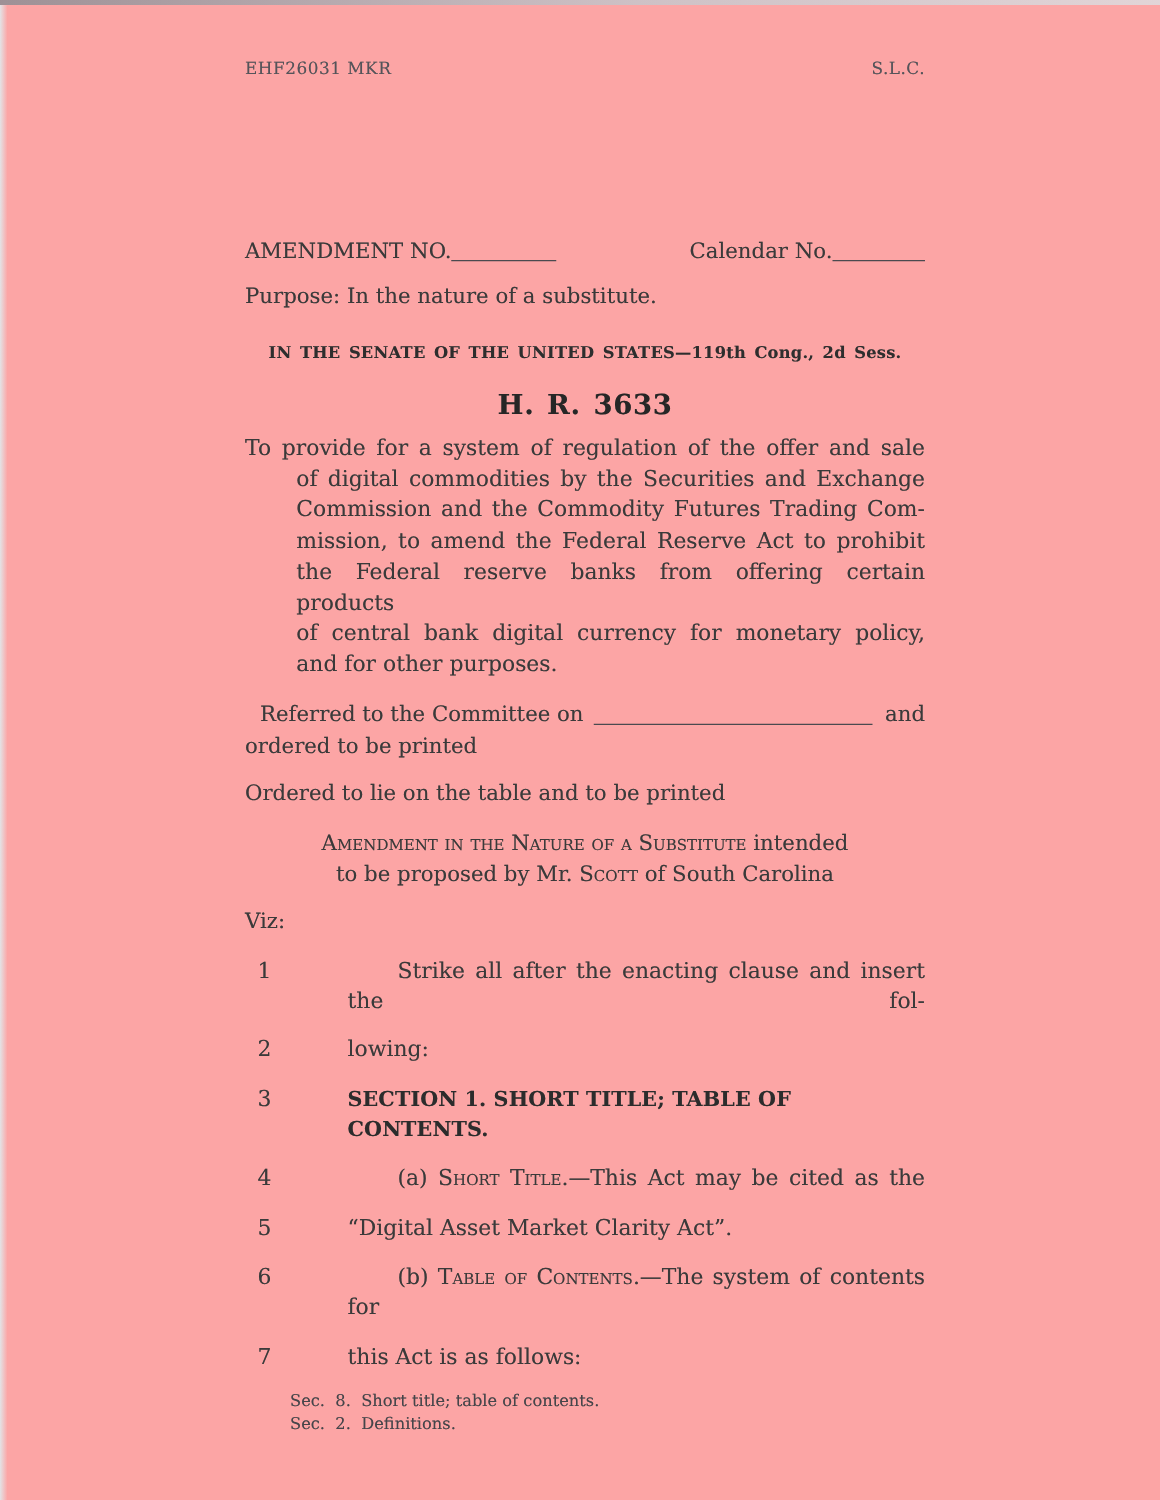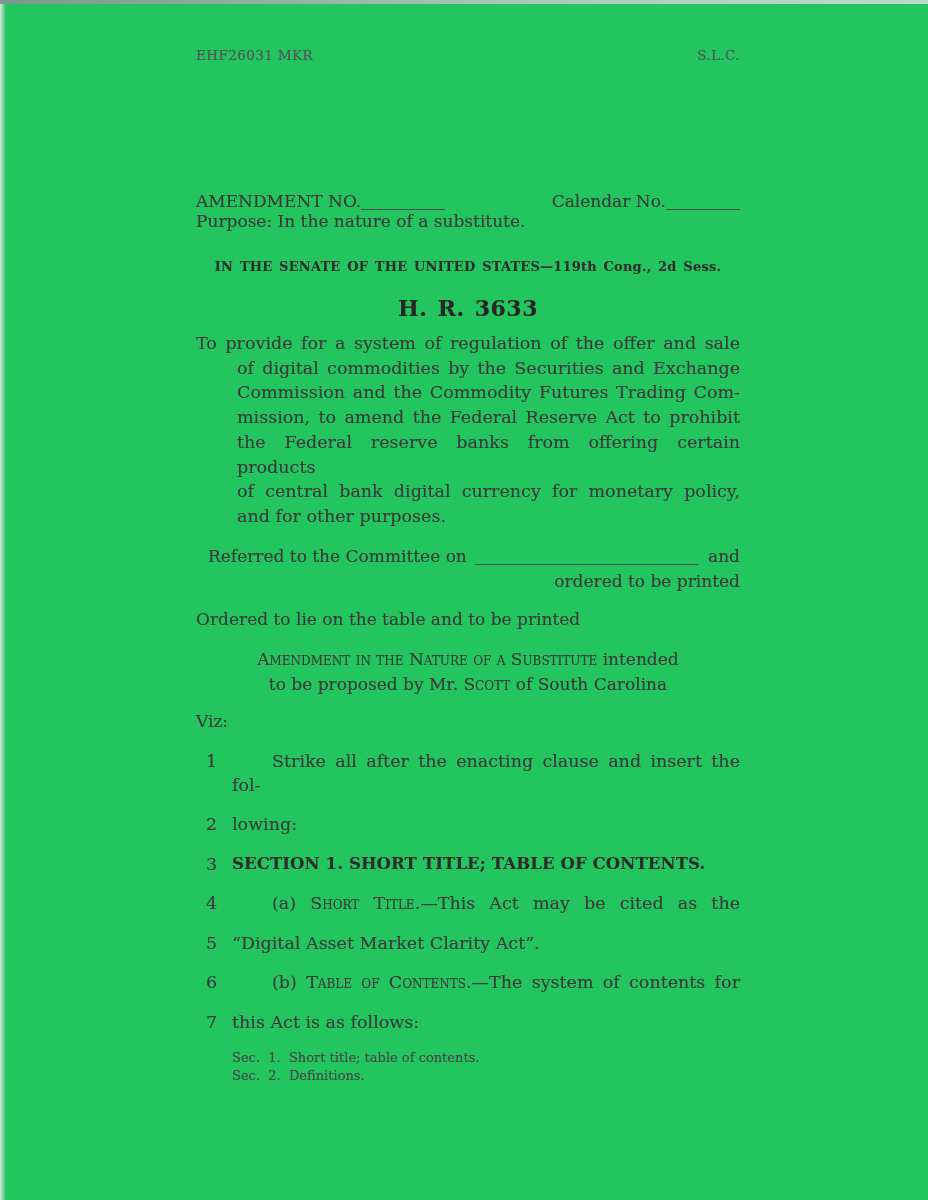--- a/index.html
+++ b/index.html
@@ -6,21 +6,21 @@
   body{
     width:928px;height:1200px;
     background:#ffffff;
     font-family:"DejaVu Serif","Liberation Serif",serif;
     color:#3a3a3a;
     overflow:hidden;
     position:relative;
   }
   .page{
     position:absolute;inset:0;
-    background:#22c55e;
+    background:#fca5a5;
   }
   .edge-top{
     position:absolute;top:0;left:0;right:0;height:4px;
     background:linear-gradient(to right,#8d8d93,#c6c6cb 55%,#dddde0);
     opacity:.85;
   }
   .edge-left{
     position:absolute;top:4px;left:0;bottom:0;width:6px;
     background:linear-gradient(to right,#e3e3e6,rgba(255,255,255,0));
   }
@@ -40,51 +40,51 @@
     display:flex;justify-content:space-between;align-items:baseline;
     font-size:17px;
   }
   .blank{
     display:inline-block;
     border-bottom:1.4px solid #4a4a4f;
     transform:translateY(3px);
   }
   .blank.am{width:84px;}
   .blank.cal{width:74px;}
-  .purpose{font-size:17px;}
+  .purpose{margin-top:16px;font-size:17px;}
   .senate{
     margin-top:28px;text-align:center;
     font-size:13px;font-weight:bold;color:#2e2e2e;
     letter-spacing:.2px;word-spacing:2px;
   }
   .billno{
     margin-top:21px;text-align:center;
     font-size:22px;font-weight:bold;color:#262626;
     letter-spacing:.5px;word-spacing:2px;
   }
   
   .longtitle{margin-top:10px;font-size:17.5px;}
   .lt-line{line-height:24.7px;text-align:justify;text-align-last:justify;}
   .lt-line.cont{padding-left:41px;}
   .lt-line.last{text-align:center;text-align-last:left;}
   
   .referred{margin-top:15px;font-size:17px;}
   .ref-l1{display:flex;align-items:baseline;padding-left:12px;line-height:25px;}
   .ref-blank{flex:1;margin:0 10px 0 8px;border-bottom:1.4px solid #4a4a4f;transform:translateY(3px);}
-  .ref-l2{text-align:right;line-height:25px;}
+  .ref-l2{text-align:left;line-height:25px;}
   .ordered{margin-top:13px;text-align:left;font-size:17px;line-height:25px;}
   .nature{margin-top:15px;text-align:center;font-size:17px;}
   .nature div{line-height:25px;}
   .sc{font-variant:small-caps;}
   .viz{margin-top:12px;font-size:17px;line-height:24px;}
   
   .bodylines{margin-top:16px;font-size:17.5px;}
   .bline{display:flex;line-height:24px;margin-bottom:15.5px;}
   .bline .num{width:36px;flex:0 0 36px;padding-left:10px;box-sizing:border-box;}
-  .bline .txt{flex:1;}
+  .bline .txt{flex:1;margin-left:46px;}
   .bline .txt.just{text-align:justify;text-align-last:justify;}
   .bline .txt.indent{text-indent:40px;}
   .bline .txt.hd{font-weight:bold;font-size:16.5px;color:#2c2c2c;letter-spacing:.1px;}
   
   .toc{margin-top:8px;padding-left:36px;font-size:13px;color:#45454a;}
   .toc div{line-height:18px;white-space:pre;}
 </style>
 </head>
 <body>
 
@@ -167,18 +167,18 @@
         <span class="num">6</span>
         <span class="txt just indent"><span>(b) </span><span class="sc">Table of Contents</span><span>.—The system of contents for</span></span>
       </div>
       <div class="bline">
         <span class="num">7</span>
         <span class="txt">this Act is as follows:</span>
       </div>
     </div>
 
     <div class="toc">
-      <div>Sec.  1.  Short title; table of contents.</div>
+      <div>Sec.  8.  Short title; table of contents.</div>
       <div>Sec.  2.  Definitions.</div>
     </div>
 
   </div>
 </div>
 
 </body></html>

